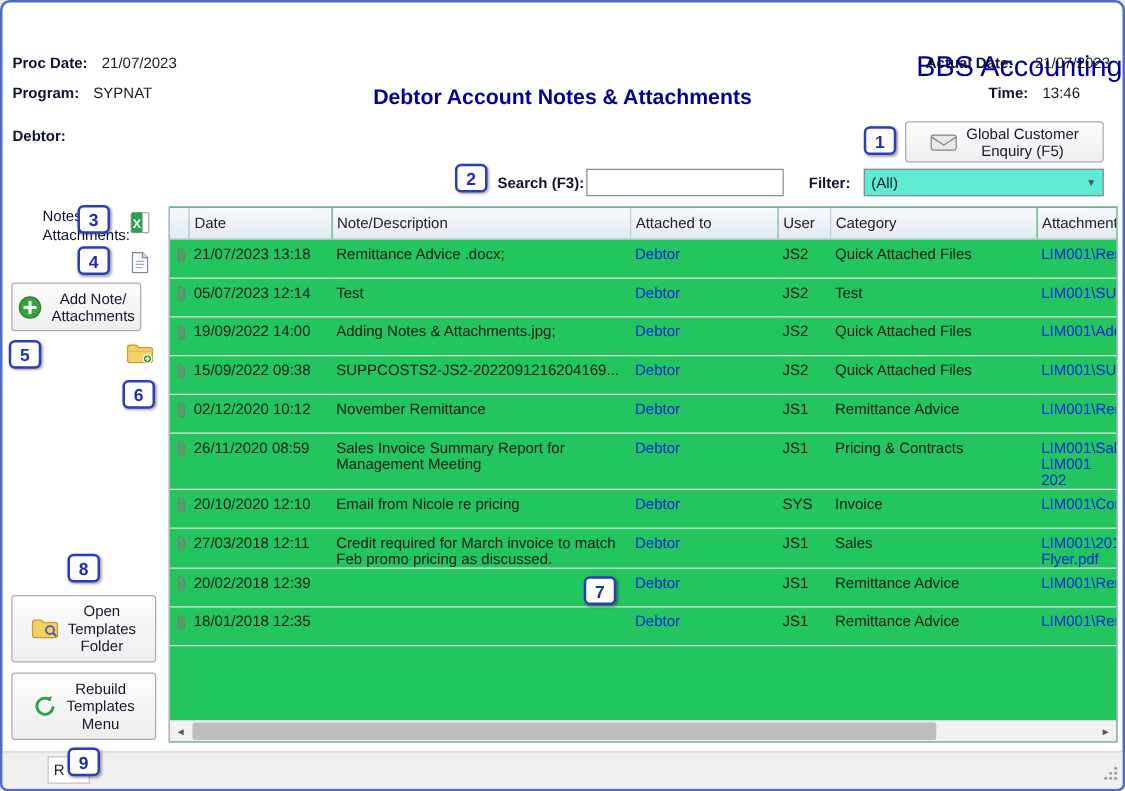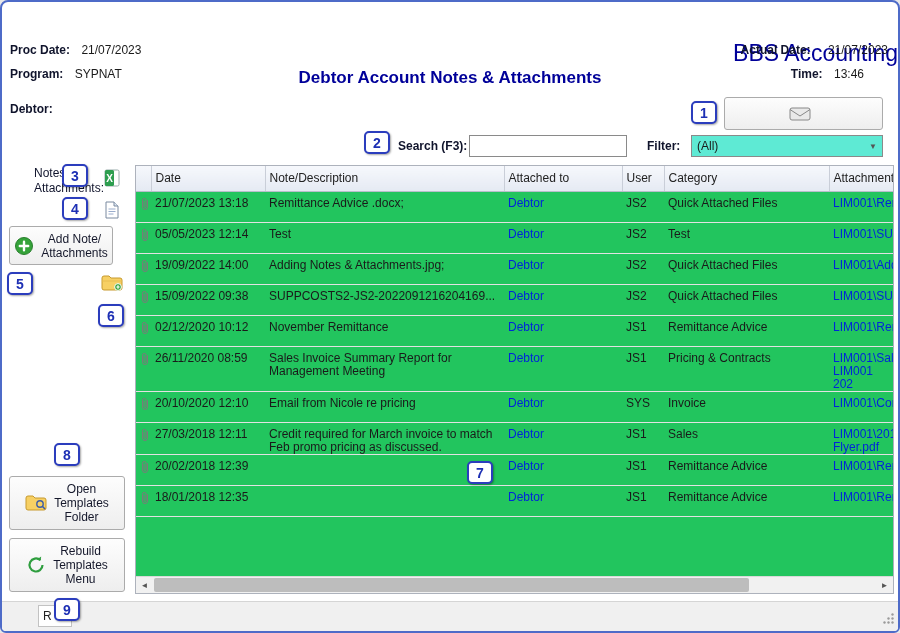--- a/index.html
+++ b/index.html
@@ -147,20 +147,22 @@
   <div class="hrow" style="left:8px; top:100px;">
     <span class="lbl">Debtor:</span>
   </div>
   <div class="btn btn-global">
     <span class="ic">
       <svg width="22" height="16" viewBox="0 0 22 16">
         <rect x="1" y="2" width="20" height="12" rx="2" fill="#e9e9e9" stroke="#888"></rect>
         <path d="M1 3.5 L11 10 L21 3.5" fill="none" stroke="#888"></path>
       </svg>
     </span>
+    <span class="pre">Global Customer
+Enquiry (F5)</span>
   </div>
 
   <div class="hrow lbl" style="left:396px; top:137px;">Search (F3):</div>
   <input class="text-input" type="text" value="" style="">
   <div class="hrow lbl" style="left:645px; top:137px;">Filter:</div>
   <div class="combo">
     <span>(All)</span>
     <span class="caret">▼</span>
   </div>
 
@@ -273,21 +275,21 @@
     <td><span class="link pre">LIM001\Rem</span></td>
   </tr>
           <tr>
     <td class="c-clip">
       <span>
         <svg width="10" height="14" viewBox="0 0 10 14">
           <path d="M7.5 3.2 L7.5 10 a2.5 2.5 0 0 1 -5 0 L2.5 3.2 a1.8 1.8 0 0 1 3.6 0 L6.1 9.4 a1 1 0 0 1 -2 0 L4.1 3.8" fill="none" stroke="#7a7a7a" stroke-width="1"></path>
         </svg>
       </span>
     </td>
-    <td class="nowrap">05/05/2023 12:14</td>
+    <td class="nowrap">05/07/2023 12:14</td>
     <td>Test</td>
     <td><span class="link">Debtor</span></td>
     <td>JS2</td>
     <td>Test</td>
     <td><span class="link pre">LIM001\SUP</span></td>
   </tr>
           <tr>
     <td class="c-clip">
       <span>
         <svg width="10" height="14" viewBox="0 0 10 14">

